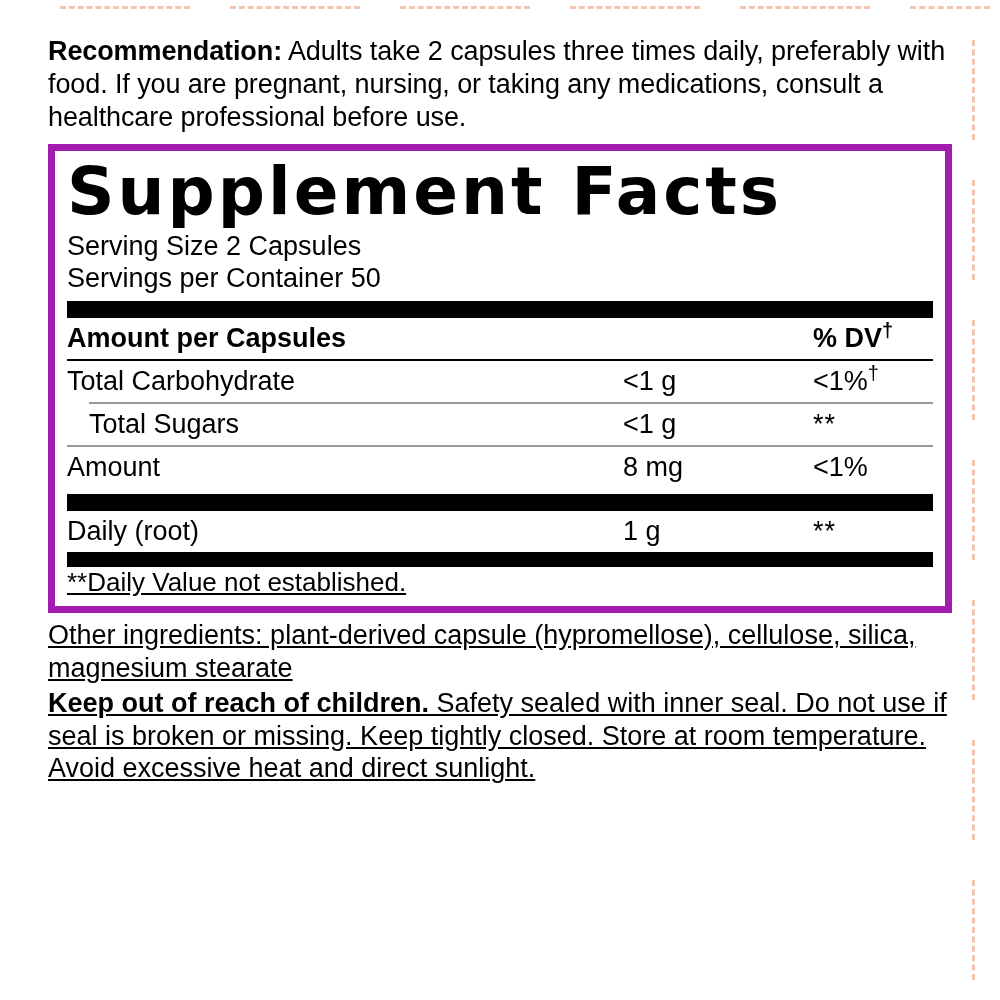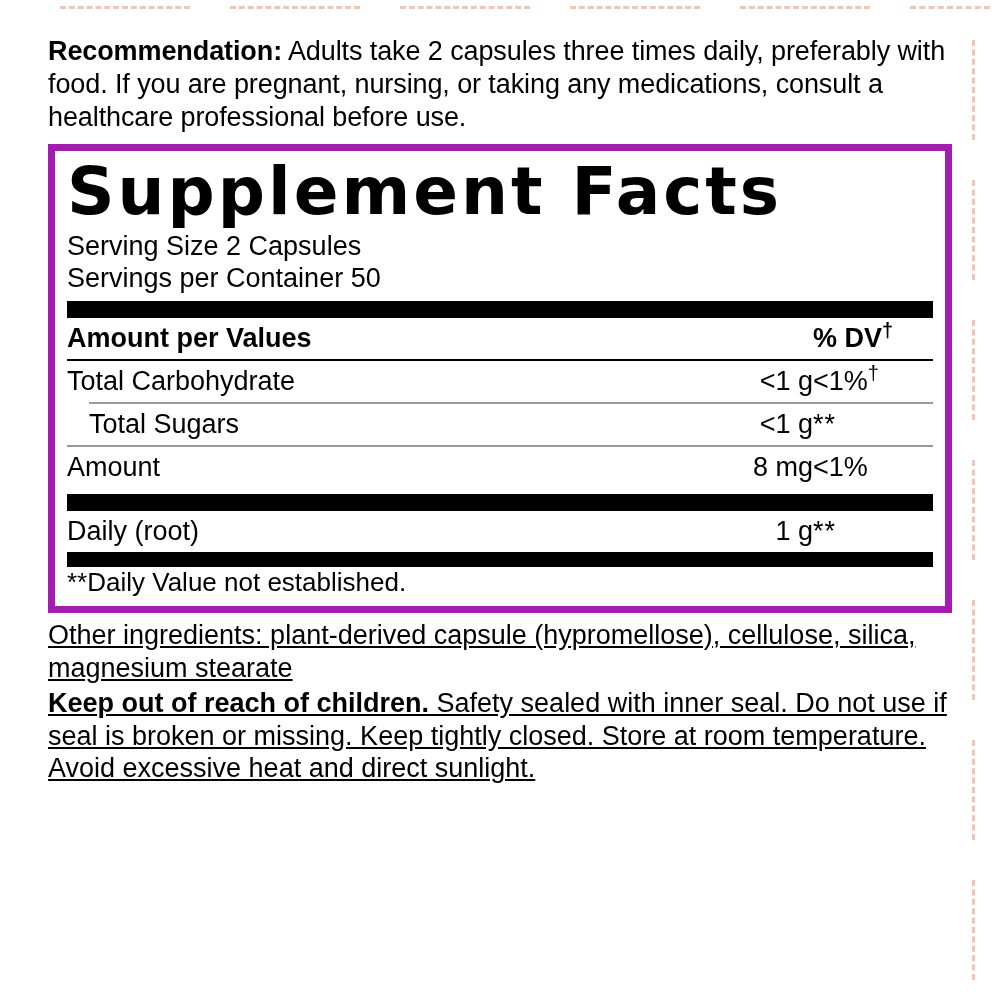--- a/index.html
+++ b/index.html
@@ -89,21 +89,21 @@
   table.facts {
     width: 100%;
     border-collapse: collapse;
     font-size: 27px;
   }
   table.facts td {
     padding: 5px 0 5px 0;
     vertical-align: baseline;
   }
   td.name { text-align: left; }
-  td.amount { text-align: right; padding-right: 14px; width: 190px; }
+  td.amount { text-align: left; padding-right: 14px; width: 190px; }
   td.dv { text-align: left; width: 120px; }
 
   .hdr td { font-weight: bold; padding: 3px 0 4px 0; }
   .indent { padding-left: 22px !important; }
   .sup { font-size: 20px; vertical-align: super; line-height: 0; }
   .stars { font-size: 27px; letter-spacing: 1px; }
 
   .footnotes {
     font-size: 26px;
     line-height: 1.2;
@@ -148,21 +148,21 @@
     <div class="facts-title">Supplement Facts</div>
 
     <div class="serving-line">Serving Size 2 Capsules</div>
     <div class="serving-line">Servings per Container 50</div>
 
     <div class="bar-thick"></div>
 
     <table class="facts">
       <tbody>
           <tr class="hdr">
-        <td class="name">Amount per Values</td>
+        <td class="name">Amount per Capsules</td>
         <td class="amount"></td>
         <td class="dv"><span>% DV</span><span class="sup">†</span></td>
       </tr>
     </tbody>
       </table>
 
     <div class="rule-thin"></div>
 
     <table class="facts">
       <tbody>
@@ -203,21 +203,21 @@
           <tr>
         <td class="name">Daily (root)</td>
         <td class="amount">1 g</td>
         <td class="dv stars">**</td>
       </tr>
     </tbody>
       </table>
 
     <div class="bar-medium" style="height:15px;"></div>
 
-    <div class="footnotes" style="padding-top:0;">**Daily Value not established.</div>
+    <div class="footnotes" style="padding-top:0;text-decoration:underline;">**Daily Value not established.</div>
 
   </div>
 
   <div class="after-box">
     <p>Other ingredients: plant-derived capsule (hypromellose), cellulose, silica, magnesium stearate</p>
     <p>
       <b>Keep out of reach of children.</b><span> Safety sealed with inner seal. Do not use if seal is broken or missing. Keep tightly closed. Store at room temperature. Avoid excessive heat and direct sunlight.</span>
     </p>
   </div>
 

